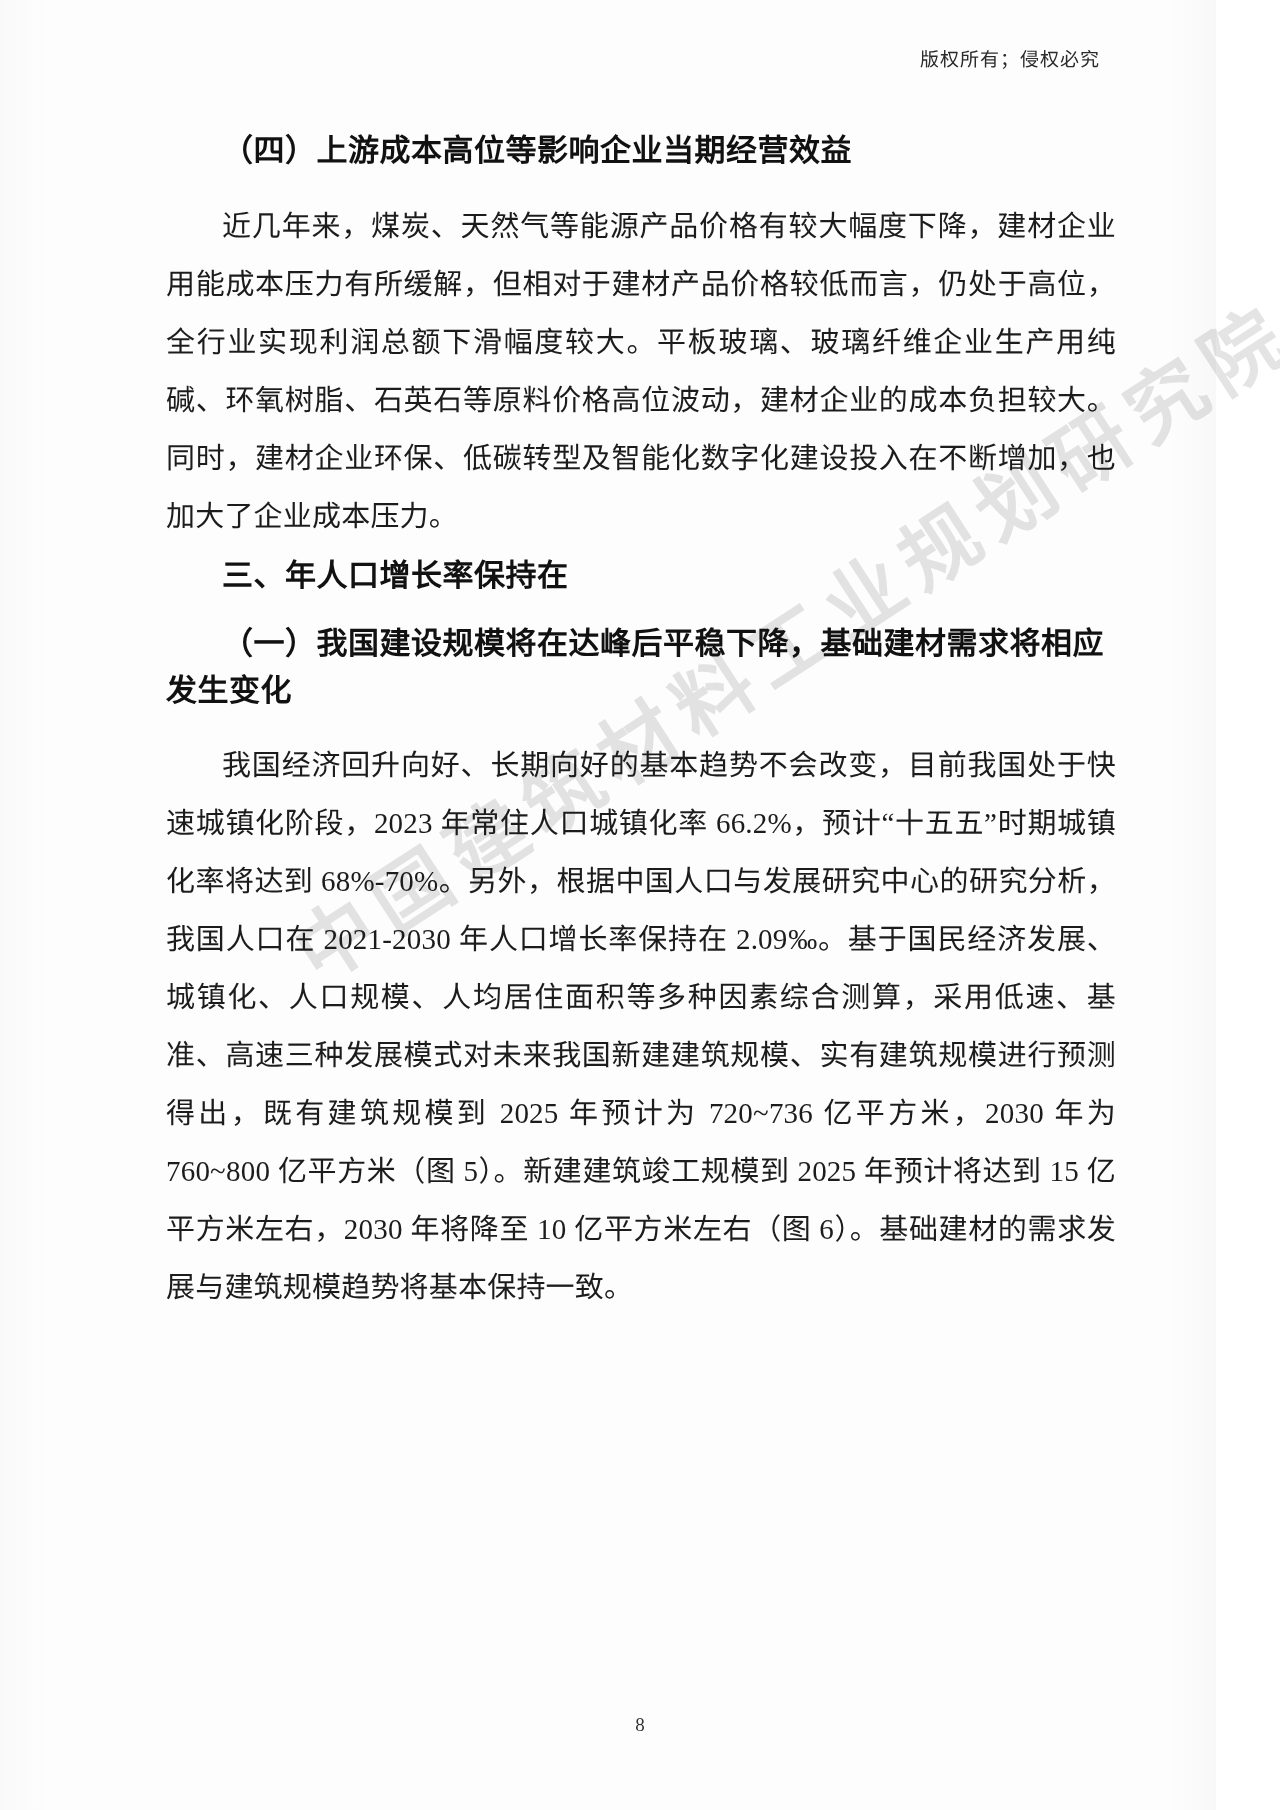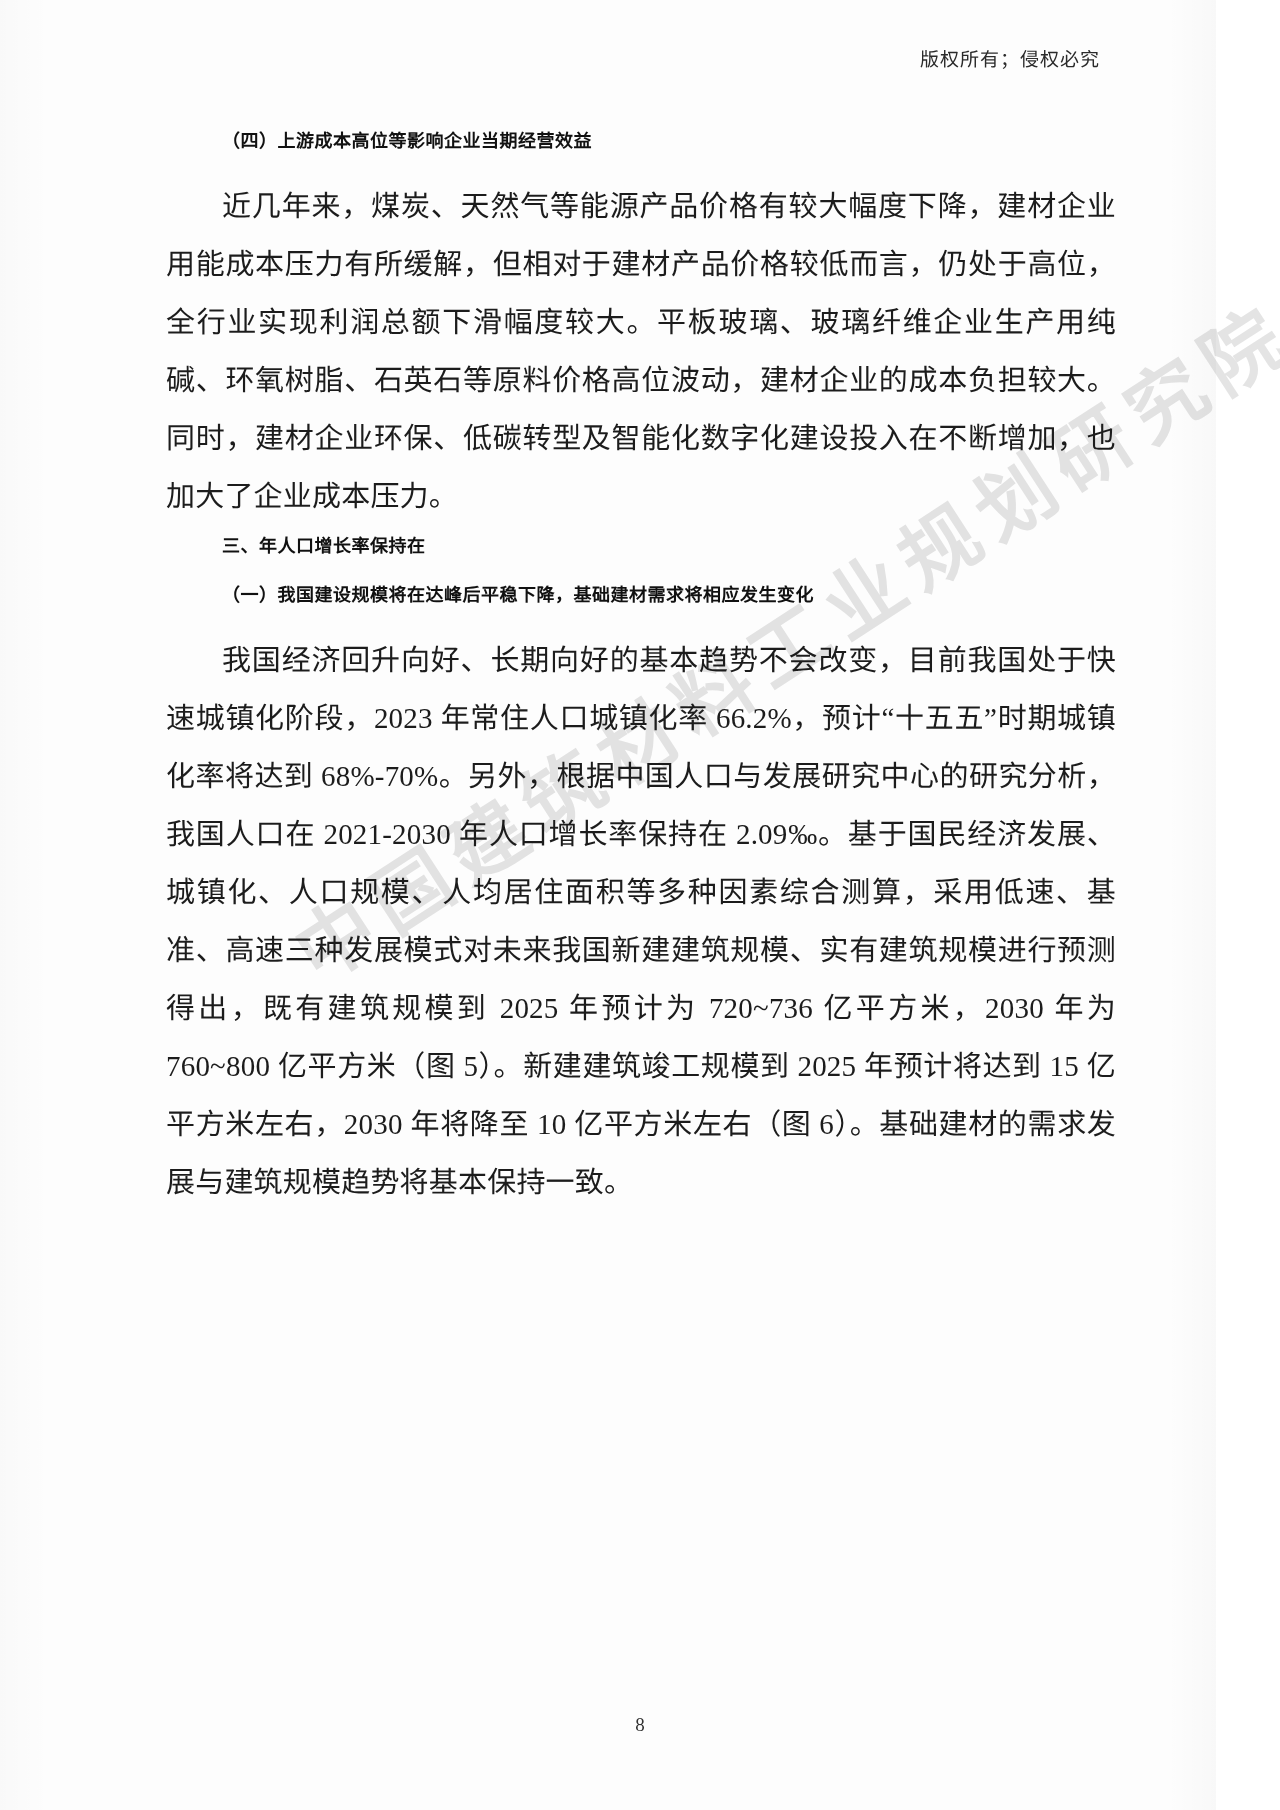--- a/index.html
+++ b/index.html
@@ -46,21 +46,21 @@
   }
 
   .content {
     position: absolute;
     left: 166px;
     top: 128px;
     width: 950px;
   }
 
   h2.section-heading {
-    font-size: 18px;
+    font-size: 31px;
     font-weight: bold;
     margin: 0 0 22px 0;
     line-height: 1.5;
     letter-spacing: 0.5px;
     text-indent: 56px;
     color: #111;
   }
 
   p.body-text {
     font-size: 29px;

